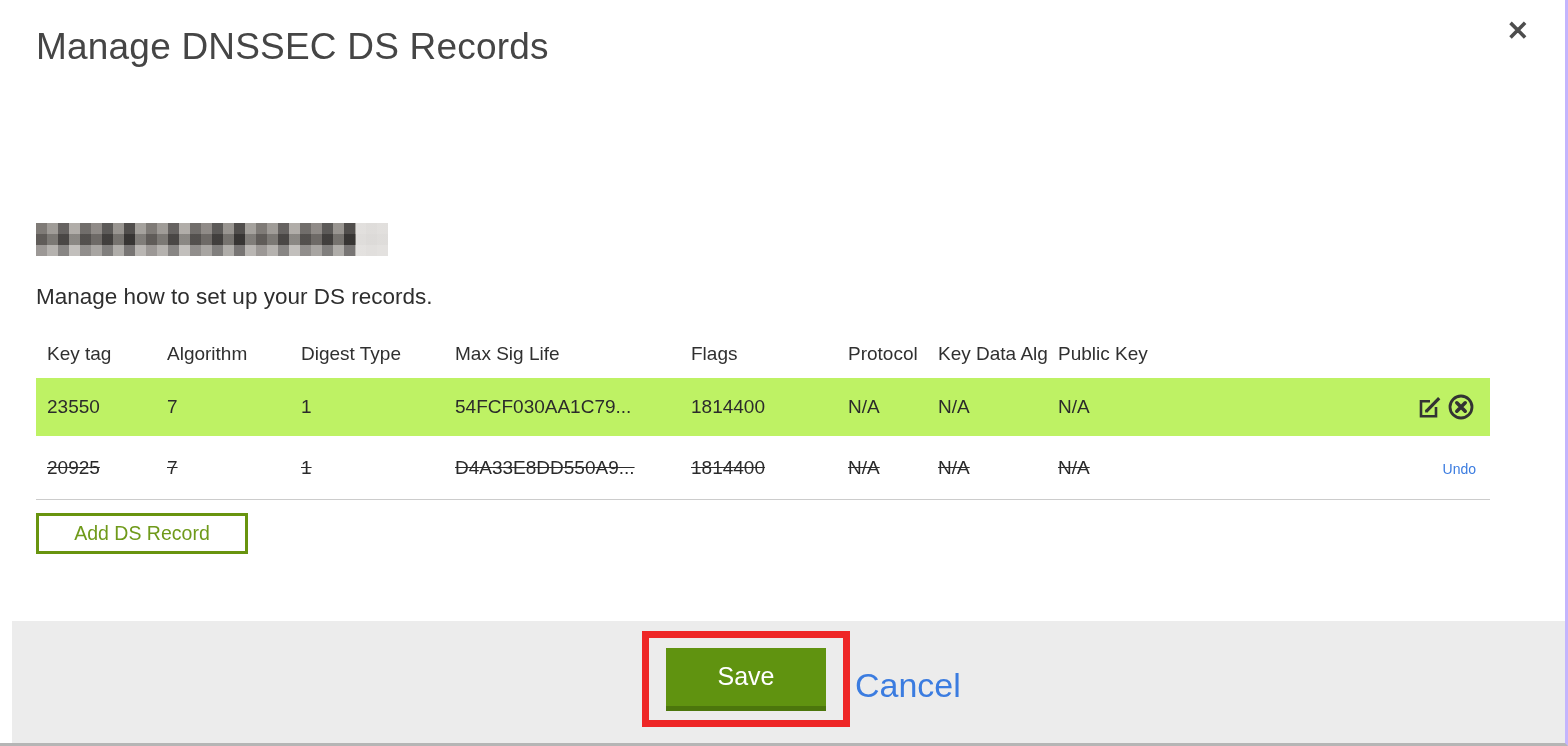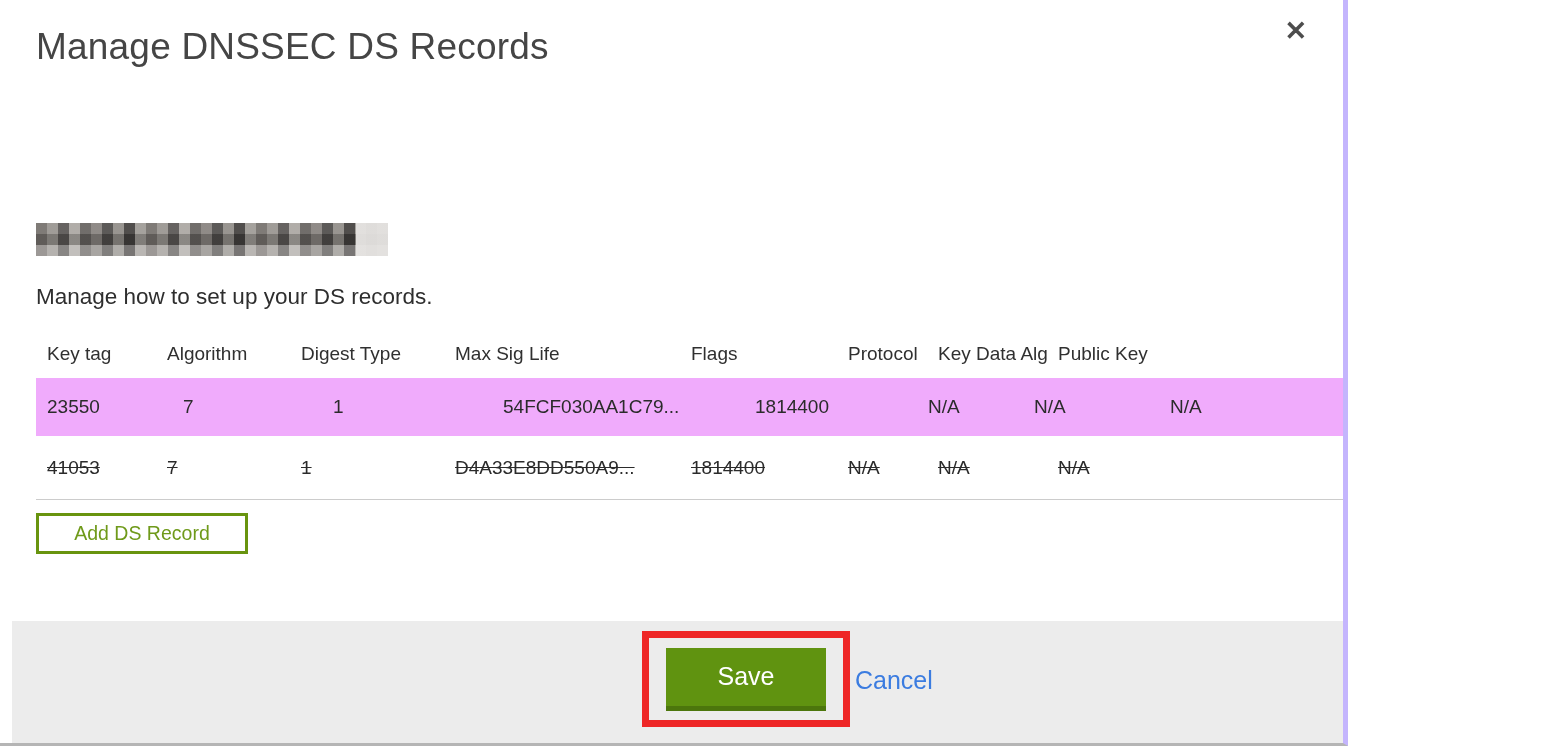--- a/index.html
+++ b/index.html
@@ -1,20 +1,20 @@
 <!DOCTYPE html>
 <html><head>
 <meta charset="utf-8">
 <style>
   * { margin:0; padding:0; box-sizing:border-box; }
   html,body { background:#fff; }
   .page {
-    position:relative; width:1348px; height:746px; background:#fff;
+    position:relative; width:1568px; height:746px; background:#fff;
     font-family:"Liberation Sans", sans-serif; overflow:hidden;
-    border-right:5px solid #c4b5fd; border-bottom:3px solid #b5b5b5;
+    border-right:3px solid #c4b5fd; border-bottom:3px solid #b5b5b5;
   }
   .modal-title {
     position:absolute; left:36px; top:26px;
     font-size:37px; font-weight:300; color:#454545; letter-spacing:0.2px;
   }
   .close-btn {
     position:absolute; top:18px; right:36px; font-size:27px; font-weight:700;
     color:#4d4d4d; cursor:pointer; line-height:1;
   }
   .redacted-domain {
@@ -29,21 +29,21 @@
   }
   .ds-table { position:absolute; left:36px; top:330px; width:1454px; font-size:19px; color:#2b2b2b; }
   .trow {
     display:grid;
     grid-template-columns:120px 134px 154px 236px 157px 90px 120px 164px 170px 1fr;
     align-items:center;
   }
   .cell { padding-left:11px; white-space:nowrap; overflow:hidden; }
   .cell--actions { padding-left:0; padding-right:14px; text-align:right; }
   .header-row { height:48px; color:#303030; }
-  .data-row--active { height:58px; background:#f0abfc;gap:16px; }
+  .data-row--active { height:58px; background:#bef264; }
   .data-row--deleted { height:64px; border-bottom:1px solid #cccccc; }
   .data-row--deleted .cell-text { text-decoration:line-through; }
   .icon-group { display:inline-flex; align-items:center; gap:2px; vertical-align:middle; }
   .icon-btn { display:inline-flex; cursor:pointer; }
   .undo-link, .cancel-link { color:#3b7ce0; cursor:pointer; text-decoration:none; }
   .undo-link { font-size:14px; }
   .add-ds-btn {
     position:absolute; left:36px; top:513px; width:212px; height:41px;
     background:#ffffff; border:3px solid #68940f; color:#6f9a1a;
     font-size:19.5px; font-family:Liberation Sans, sans-serif;
@@ -54,21 +54,21 @@
   }
   .annotation-box {
     position:absolute; left:630px; top:10px; width:208px; height:96px;
     border:7px solid #ee2626; display:flex; align-items:center; justify-content:center;
   }
   .save-btn {
     width:160px; height:63px; background:#609310; border:none;
     border-bottom:5px solid #4c760c; color:#ffffff; font-size:25px;
     font-family:"Liberation Sans", sans-serif; cursor:pointer;
   }
-  .cancel-link { position:absolute; left:843px; top:45px; font-size:25px; }
+  .cancel-link { position:absolute; left:843px; top:45px; font-size:34px; }
 </style>
 </head>
 <body>
 
 <div class="page">
 
   <div class="modal-title">Manage DNSSEC DS Records</div>
   <div class="close-btn">✕</div>
 
   <div class="redacted-domain"></div>
@@ -112,21 +112,21 @@
             <svg width="30" height="30" viewBox="0 0 30 30">
               <circle cx="15" cy="15" r="11" fill="none" stroke="#333" stroke-width="2.8"></circle>
               <path d="M10.8 10.8 L19.2 19.2 M19.2 10.8 L10.8 19.2" stroke="#333" stroke-width="3.6" stroke-linecap="round"></path>
             </svg>
           </span>
         </span>
       </div>
     </div>
 
     <div class="trow data-row--deleted">
-      <div class="cell"><span class="cell-text">41053</span></div>
+      <div class="cell"><span class="cell-text">20925</span></div>
       <div class="cell"><span class="cell-text">7</span></div>
       <div class="cell"><span class="cell-text">1</span></div>
       <div class="cell"><span class="cell-text">D4A33E8DD550A9...</span></div>
       <div class="cell"><span class="cell-text">1814400</span></div>
       <div class="cell"><span class="cell-text">N/A</span></div>
       <div class="cell"><span class="cell-text">N/A</span></div>
       <div class="cell"><span class="cell-text">N/A</span></div>
       <div class="cell"><span class="cell-text"></span></div>
       <div class="cell cell--actions">
         <a class="undo-link">Undo</a>

